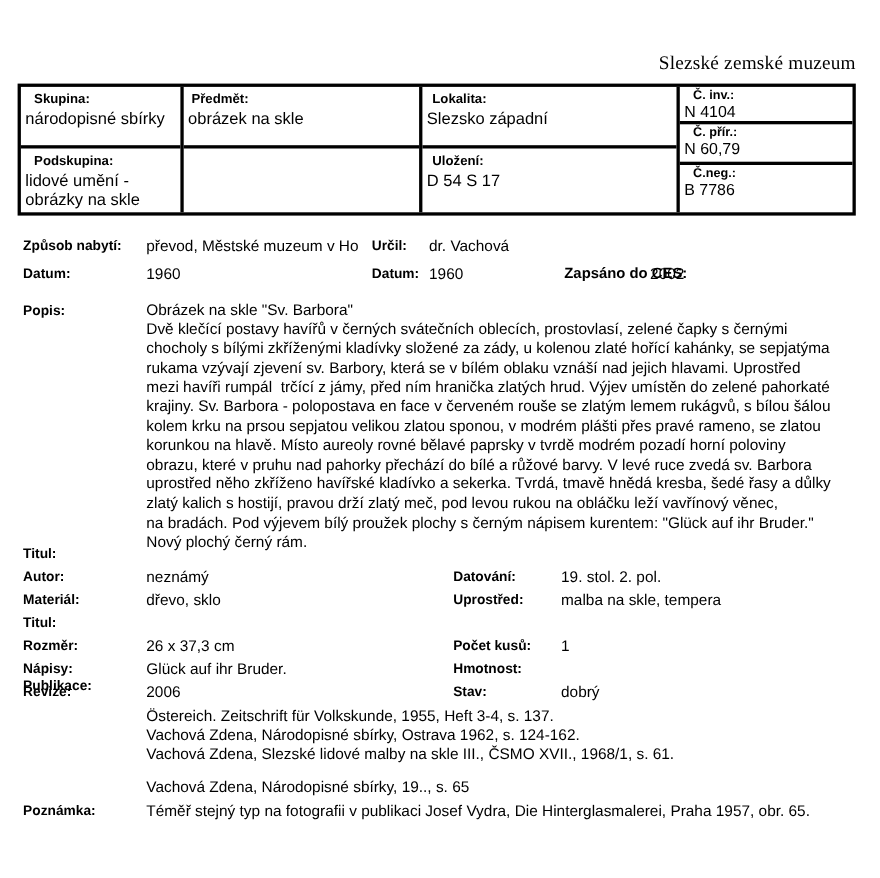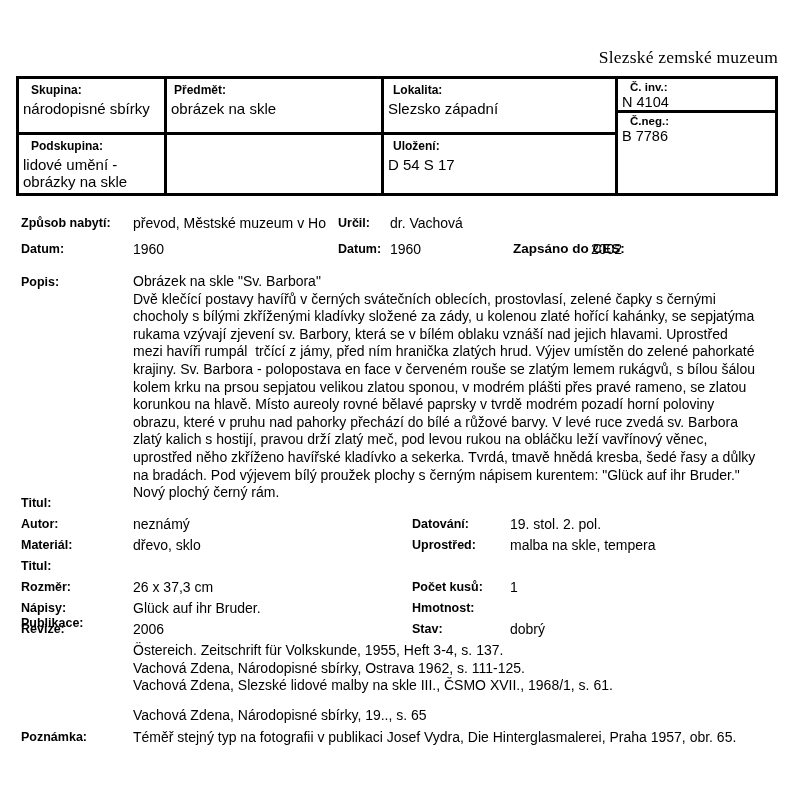--- a/index.html
+++ b/index.html
@@ -72,20 +72,24 @@
       <div class="hcell hr2">
         <div class="hlbl" style="padding-left:9px;">Uložení:</div>
         <div class="hval">D 54 S 17</div>
       </div>
     </div>
     <div class="hcol c4">
       <div class="hcell k1">
         <div class="hlbl">Č. inv.:</div>
         <div class="hval">N 4104</div>
       </div>
+      <div class="hcell k2">
+        <div class="hlbl">Č. přír.:</div>
+        <div class="hval">N 60,79</div>
+      </div>
       <div class="hcell k3">
         <div class="hlbl">Č.neg.:</div>
         <div class="hval">B 7786</div>
       </div>
     </div>
   </div>
 
   <div class="ab flbl" style="left:21px; top:216px;">Způsob nabytí:</div>
   <div class="ab fval" style="left:133px; top:215px;">převod, Městské muzeum v Ho</div>
   <div class="ab flbl" style="left:338px; top:216px;">Určil:</div>
@@ -102,22 +106,22 @@
   <div class="block" style="left:133px; top:273px;">
     <div class="tline">Obrázek na skle "Sv. Barbora"</div>
     <div class="tline">Dvě klečící postavy havířů v černých svátečních oblecích, prostovlasí, zelené čapky s černými</div>
     <div class="tline">chocholy s bílými zkříženými kladívky složené za zády, u kolenou zlaté hořící kahánky, se sepjatýma</div>
     <div class="tline">rukama vzývají zjevení sv. Barbory, která se v bílém oblaku vznáší nad jejich hlavami. Uprostřed</div>
     <div class="tline">mezi havíři rumpál  trčící z jámy, před ním hranička zlatých hrud. Výjev umístěn do zelené pahorkaté</div>
     <div class="tline">krajiny. Sv. Barbora - polopostava en face v červeném rouše se zlatým lemem rukágvů, s bílou šálou</div>
     <div class="tline">kolem krku na prsou sepjatou velikou zlatou sponou, v modrém plášti přes pravé rameno, se zlatou</div>
     <div class="tline">korunkou na hlavě. Místo aureoly rovné bělavé paprsky v tvrdě modrém pozadí horní poloviny</div>
     <div class="tline">obrazu, které v pruhu nad pahorky přechází do bílé a růžové barvy. V levé ruce zvedá sv. Barbora</div>
+    <div class="tline">uprostřed něho zkříženo havířské kladívko a sekerka. Tvrdá, tmavě hnědá kresba, šedé řasy a důlky</div>
     <div class="tline">zlatý kalich s hostijí, pravou drží zlatý meč, pod levou rukou na obláčku leží vavřínový věnec,</div>
-    <div class="tline">uprostřed něho zkříženo havířské kladívko a sekerka. Tvrdá, tmavě hnědá kresba, šedé řasy a důlky</div>
     <div class="tline">na bradách. Pod výjevem bílý proužek plochy s černým nápisem kurentem: "Glück auf ihr Bruder."</div>
     <div class="tline">Nový plochý černý rám.</div>
   </div>
 
   <div class="ab flbl" style="left:21px; top:496px;">Titul:</div>
 
   <div class="ab flbl" style="left:21px; top:517px;">Autor:</div>
   <div class="ab fval" style="left:133px; top:516px;">neznámý</div>
   <div class="ab flbl" style="left:412px; top:517px;">Datování:</div>
   <div class="ab fval" style="left:510px; top:516px;">19. stol. 2. pol.</div>
@@ -139,21 +143,21 @@
   <div class="ab flbl" style="left:412px; top:601px;">Hmotnost:</div>
 
   <div class="ab flbl" style="left:21px; top:622px;">Revize:</div>
   <div class="ab fval" style="left:133px; top:621px;">2006</div>
   <div class="ab flbl" style="left:412px; top:622px;">Stav:</div>
   <div class="ab fval" style="left:510px; top:621px;">dobrý</div>
 
   <div class="ab flbl" style="left:21px; top:616px;text-align:center;">Publikace:</div>
   <div class="block" style="left:133px; top:642px;">
     <div class="tline">Östereich. Zeitschrift für Volkskunde, 1955, Heft 3-4, s. 137.</div>
-    <div class="tline">Vachová Zdena, Národopisné sbírky, Ostrava 1962, s. 111-125.</div>
+    <div class="tline">Vachová Zdena, Národopisné sbírky, Ostrava 1962, s. 124-162.</div>
     <div class="tline">Vachová Zdena, Slezské lidové malby na skle III., ČSMO XVII., 1968/1, s. 61.</div>
   </div>
   <div class="ab tline" style="left:133px; top:707px;">Vachová Zdena, Národopisné sbírky, 19.., s. 65</div>
 
   <div class="ab flbl" style="left:21px; top:730px;">Poznámka:</div>
   <div class="ab fval" style="left:133px; top:729px;">Téměř stejný typ na fotografii v publikaci Josef Vydra, Die Hinterglasmalerei, Praha 1957, obr. 65.</div>
 
 </div>
 
 </body></html>

